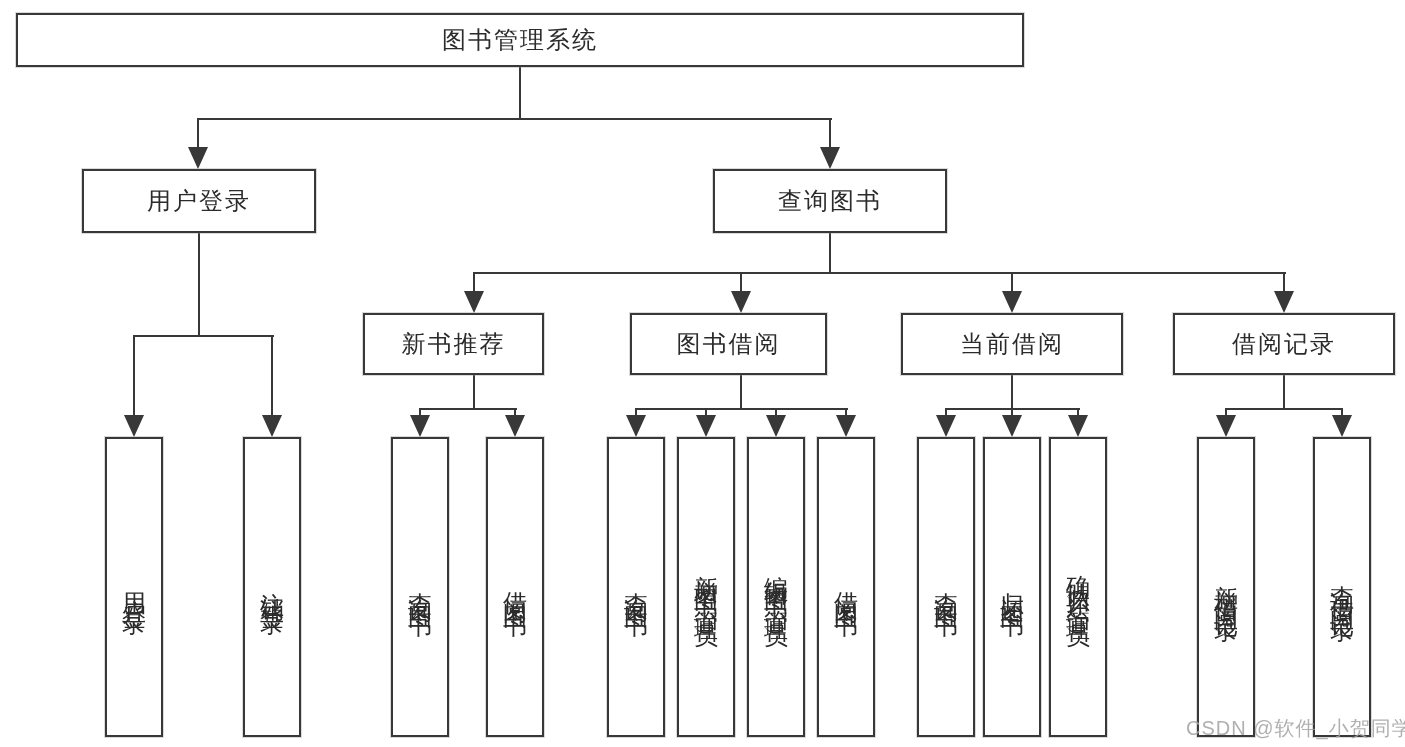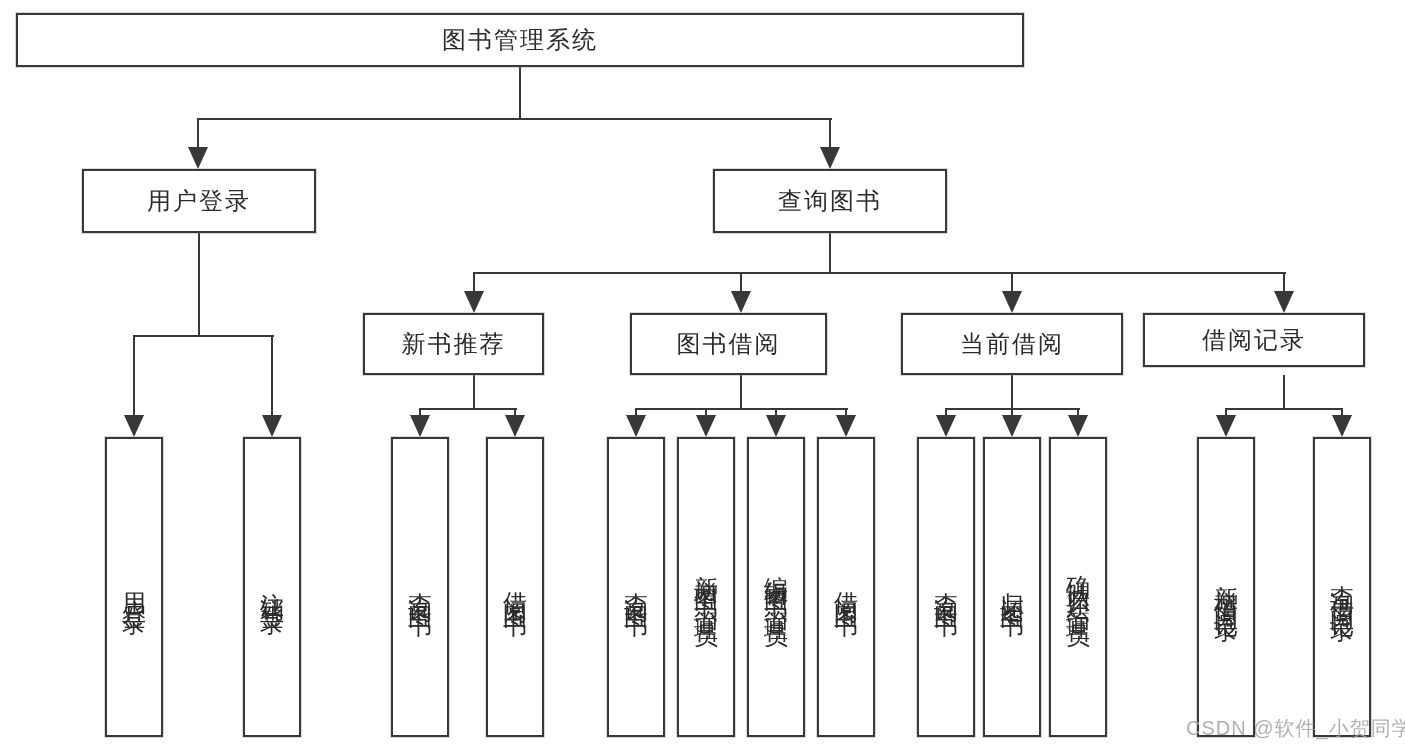--- a/index.html
+++ b/index.html
@@ -97,21 +97,21 @@
 
   <div class="box" style="left:363px;top:313px;width:181px;height:62px;">
     <span>新书推荐</span>
   </div>
   <div class="box" style="left:630px;top:313px;width:197px;height:62px;">
     <span>图书借阅</span>
   </div>
   <div class="box" style="left:901px;top:313px;width:222px;height:62px;">
     <span>当前借阅</span>
   </div>
-  <div class="box" style="left:1143px;top:313px;width:222px;height:54px;">
+  <div class="box" style="left:1173px;top:313px;width:222px;height:62px;">
     <span>借阅记录</span>
   </div>
 
   <div class="vl" style="left:473px;top:375px;height:33px;"></div>
   <div class="hl" style="left:420px;top:408px;width:97px;"></div>
   <div class="vl" style="left:419px;top:408px;height:9px;"></div>
   <div class="tri" style="left:410px;top:415px;"></div>
   <div class="vl" style="left:514px;top:408px;height:9px;"></div>
   <div class="tri" style="left:505px;top:415px;"></div>
 

